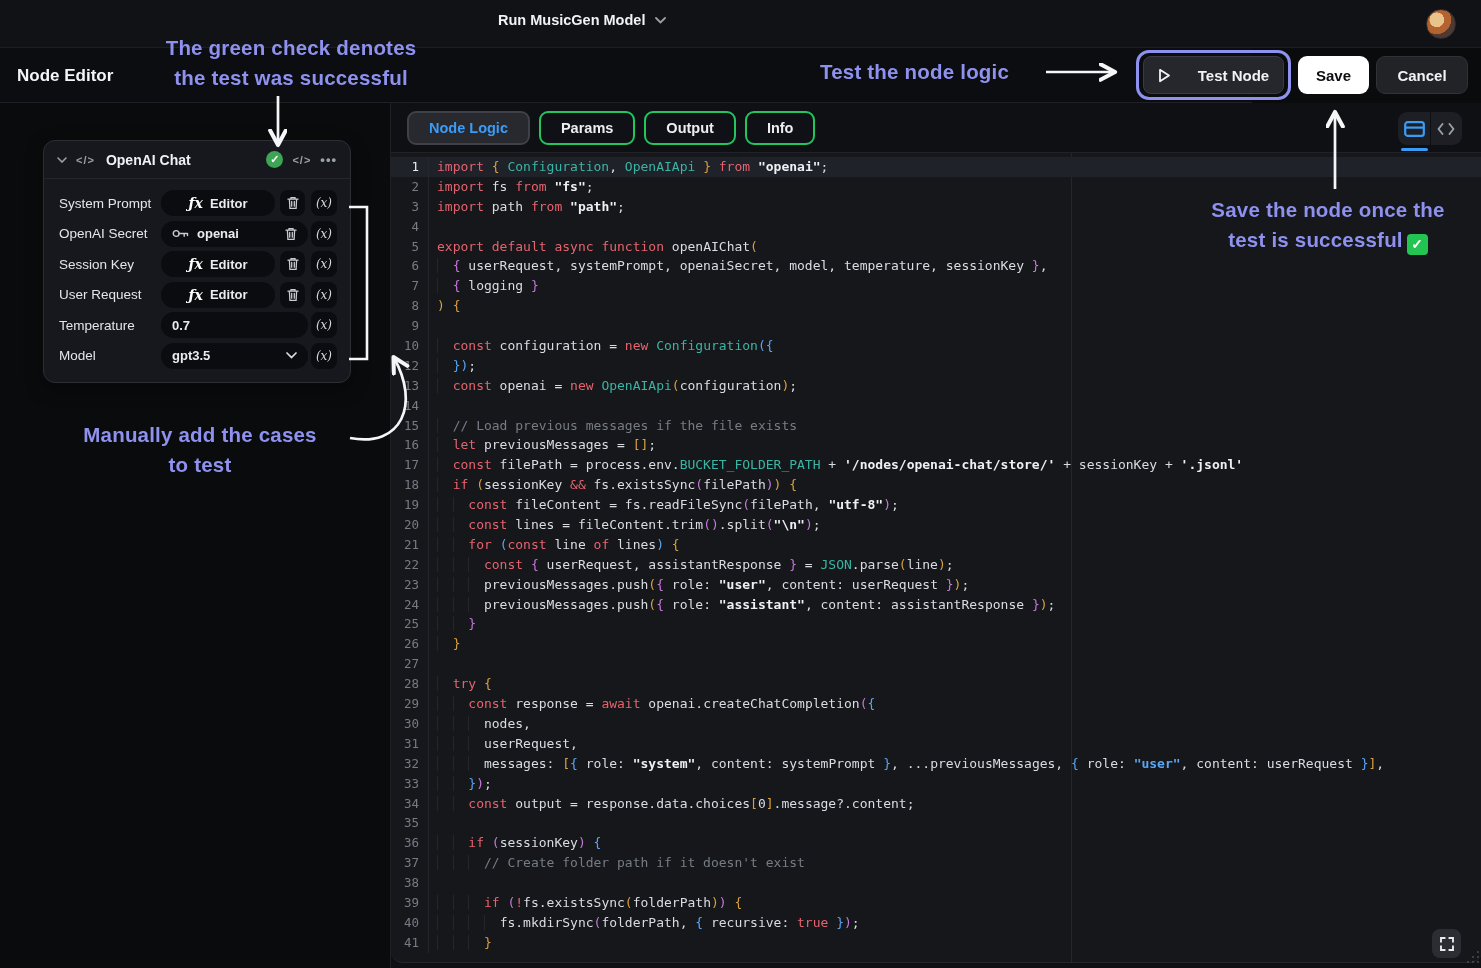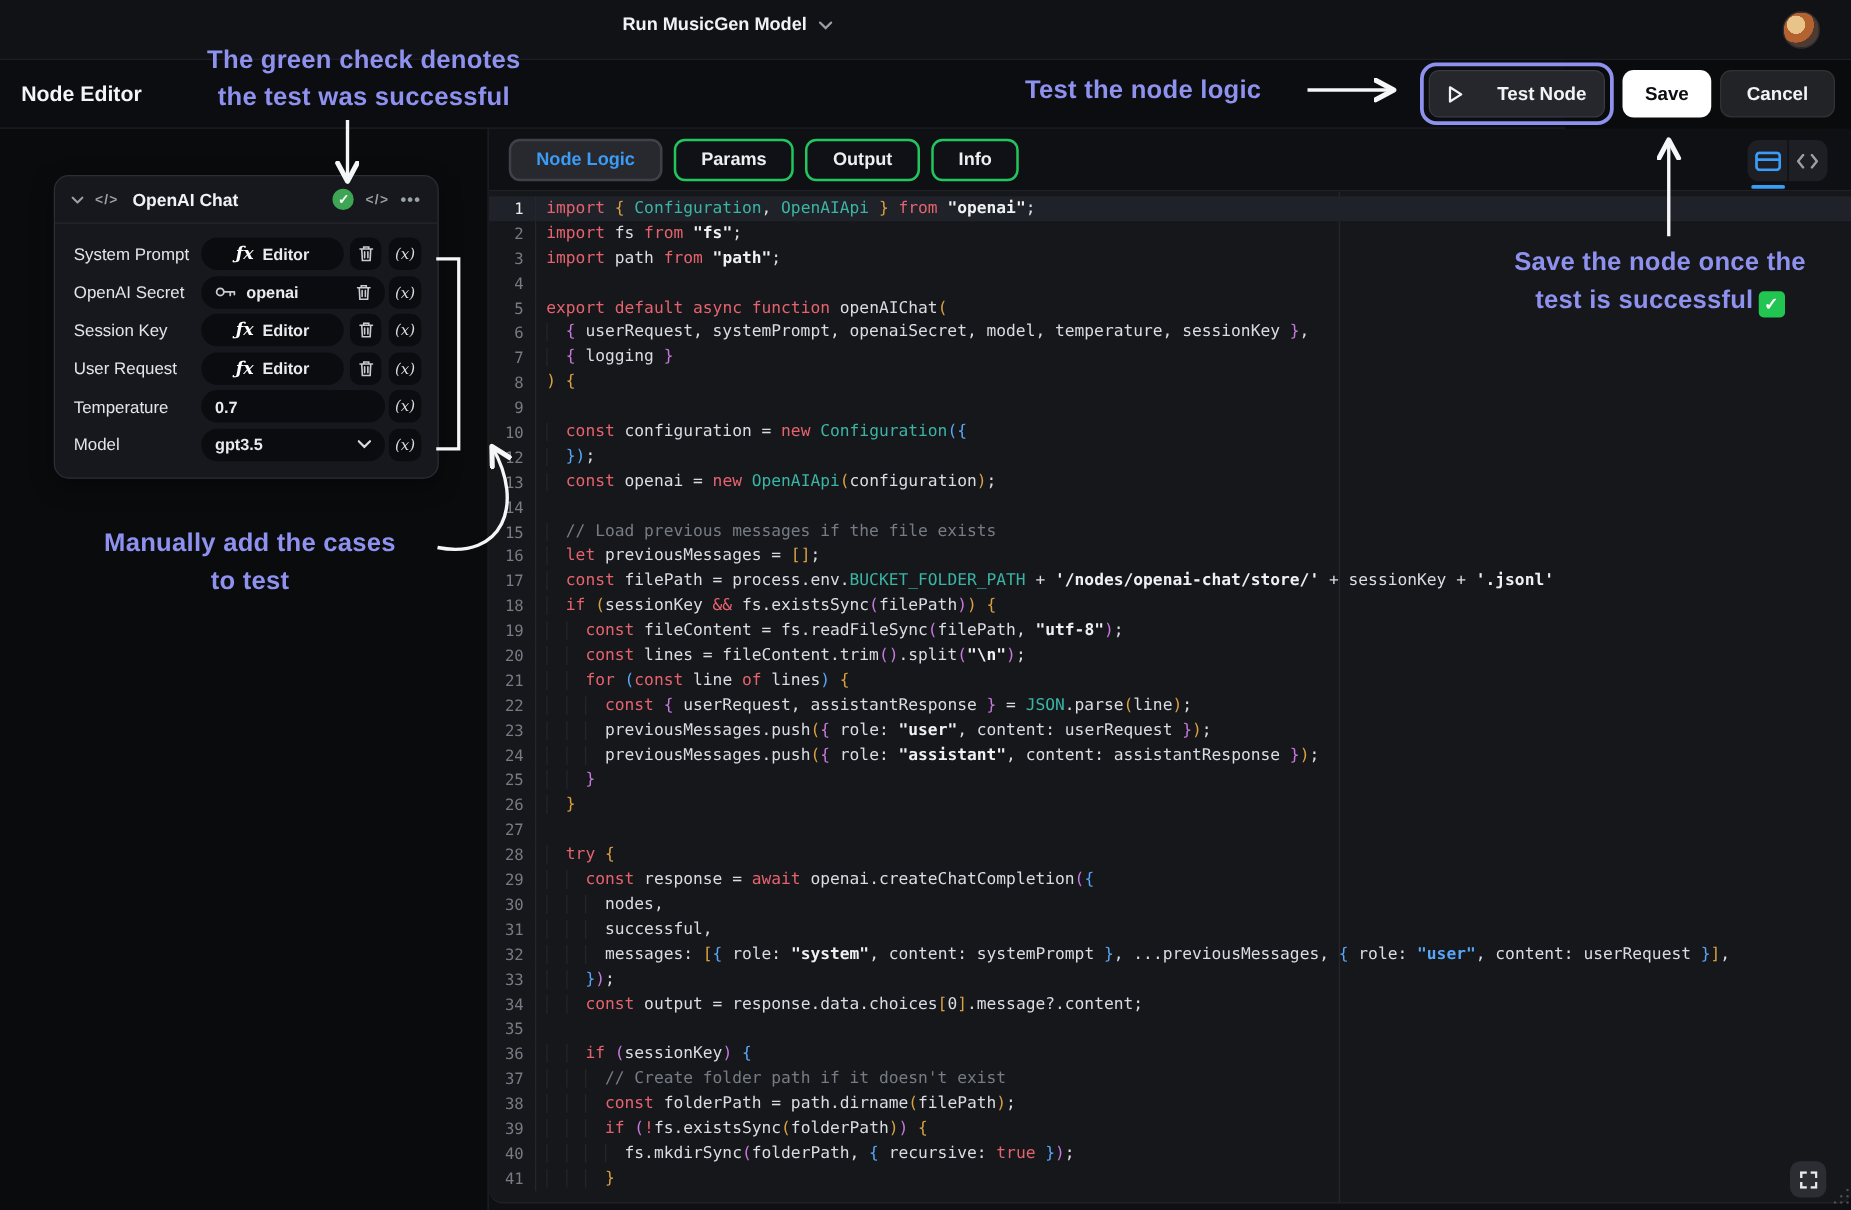--- a/index.html
+++ b/index.html
@@ -191,28 +191,28 @@
         <div class="cl"><span class="ln">21</span><span class="lt"><span class="ig">  </span><span class="ig">  </span><span class="tok-k">for</span><span class="tok-d"> </span><span class="tok-b3">(</span><span class="tok-k">const</span><span class="tok-d"> line </span><span class="tok-k">of</span><span class="tok-d"> lines</span><span class="tok-b3">)</span><span class="tok-d"> </span><span class="tok-b1">{</span></span></div>
         <div class="cl"><span class="ln">22</span><span class="lt"><span class="ig">  </span><span class="ig">  </span><span class="ig">  </span><span class="tok-k">const</span><span class="tok-d"> </span><span class="tok-b2">{</span><span class="tok-d"> userRequest, assistantResponse </span><span class="tok-b2">}</span><span class="tok-d"> = </span><span class="tok-t">JSON</span><span class="tok-d">.parse</span><span class="tok-b1">(</span><span class="tok-d">line</span><span class="tok-b1">)</span><span class="tok-d">;</span></span></div>
         <div class="cl"><span class="ln">23</span><span class="lt"><span class="ig">  </span><span class="ig">  </span><span class="ig">  </span><span class="tok-d">previousMessages.push</span><span class="tok-b1">(</span><span class="tok-b2">{</span><span class="tok-d"> role: </span><span class="tok-s">"user"</span><span class="tok-d">, content: userRequest </span><span class="tok-b2">}</span><span class="tok-b1">)</span><span class="tok-d">;</span></span></div>
         <div class="cl"><span class="ln">24</span><span class="lt"><span class="ig">  </span><span class="ig">  </span><span class="ig">  </span><span class="tok-d">previousMessages.push</span><span class="tok-b1">(</span><span class="tok-b2">{</span><span class="tok-d"> role: </span><span class="tok-s">"assistant"</span><span class="tok-d">, content: assistantResponse </span><span class="tok-b2">}</span><span class="tok-b1">)</span><span class="tok-d">;</span></span></div>
         <div class="cl"><span class="ln">25</span><span class="lt"><span class="ig">  </span><span class="ig">  </span><span class="tok-b2">}</span></span></div>
         <div class="cl"><span class="ln">26</span><span class="lt"><span class="ig">  </span><span class="tok-b1">}</span></span></div>
         <div class="cl"><span class="ln">27</span><span class="lt"></span></div>
         <div class="cl"><span class="ln">28</span><span class="lt"><span class="ig">  </span><span class="tok-k">try</span><span class="tok-d"> </span><span class="tok-b1">{</span></span></div>
         <div class="cl"><span class="ln">29</span><span class="lt"><span class="ig">  </span><span class="ig">  </span><span class="tok-k">const</span><span class="tok-d"> response = </span><span class="tok-k">await</span><span class="tok-d"> openai.createChatCompletion</span><span class="tok-b2">(</span><span class="tok-b3">{</span></span></div>
         <div class="cl"><span class="ln">30</span><span class="lt"><span class="ig">  </span><span class="ig">  </span><span class="ig">  </span><span class="tok-d">nodes,</span></span></div>
-        <div class="cl"><span class="ln">31</span><span class="lt"><span class="ig">  </span><span class="ig">  </span><span class="ig">  </span><span class="tok-d">successful,</span></span></div>
+        <div class="cl"><span class="ln">31</span><span class="lt"><span class="ig">  </span><span class="ig">  </span><span class="ig">  </span><span class="tok-d">userRequest,</span></span></div>
         <div class="cl"><span class="ln">32</span><span class="lt"><span class="ig">  </span><span class="ig">  </span><span class="ig">  </span><span class="tok-d">messages: </span><span class="tok-b1">[</span><span class="tok-b3">{</span><span class="tok-d"> role: </span><span class="tok-s">"system"</span><span class="tok-d">, content: systemPrompt </span><span class="tok-b3">}</span><span class="tok-d">, ...previousMessages, </span><span class="tok-b3">{</span><span class="tok-d"> role: </span><span class="tok-sb">"user"</span><span class="tok-d">, content: userRequest </span><span class="tok-b3">}</span><span class="tok-b1">]</span><span class="tok-d">,</span></span></div>
         <div class="cl"><span class="ln">33</span><span class="lt"><span class="ig">  </span><span class="ig">  </span><span class="tok-b3">}</span><span class="tok-b2">)</span><span class="tok-d">;</span></span></div>
         <div class="cl"><span class="ln">34</span><span class="lt"><span class="ig">  </span><span class="ig">  </span><span class="tok-k">const</span><span class="tok-d"> output = response.data.choices</span><span class="tok-b1">[</span><span class="tok-d">0</span><span class="tok-b1">]</span><span class="tok-d">.message?.content;</span></span></div>
         <div class="cl"><span class="ln">35</span><span class="lt"></span></div>
         <div class="cl"><span class="ln">36</span><span class="lt"><span class="ig">  </span><span class="ig">  </span><span class="tok-k">if</span><span class="tok-d"> </span><span class="tok-b2">(</span><span class="tok-d">sessionKey</span><span class="tok-b2">)</span><span class="tok-d"> </span><span class="tok-b3">{</span></span></div>
         <div class="cl"><span class="ln">37</span><span class="lt"><span class="ig">  </span><span class="ig">  </span><span class="ig">  </span><span class="tok-c">// Create folder path if it doesn't exist</span></span></div>
-        <div class="cl"><span class="ln">38</span><span class="lt"><span class="ig">  </span><span class="ig">  </span><span class="ig">  </span><span class="tok-k">const</span><span class="tok-d"> folderPath = path.dirname</span><span class="tok-b1">(</span><span class="tok-d">filePath</span><span class="tok-b1">)</span><span class="tok-d">;</span></span></div>
+        <div class="cl"><span class="ln">38</span></div>
         <div class="cl"><span class="ln">39</span><span class="lt"><span class="ig">  </span><span class="ig">  </span><span class="ig">  </span><span class="tok-k">if</span><span class="tok-d"> </span><span class="tok-b2">(</span><span class="tok-k">!</span><span class="tok-d">fs.existsSync</span><span class="tok-b1">(</span><span class="tok-d">folderPath</span><span class="tok-b1">)</span><span class="tok-b2">)</span><span class="tok-d"> </span><span class="tok-b1">{</span></span></div>
         <div class="cl"><span class="ln">40</span><span class="lt"><span class="ig">  </span><span class="ig">  </span><span class="ig">  </span><span class="ig">  </span><span class="tok-d">fs.mkdirSync</span><span class="tok-b2">(</span><span class="tok-d">folderPath, </span><span class="tok-b3">{</span><span class="tok-d"> recursive: </span><span class="tok-k">true</span><span class="tok-d"> </span><span class="tok-b3">}</span><span class="tok-b2">)</span><span class="tok-d">;</span></span></div>
         <div class="cl"><span class="ln">41</span><span class="lt"><span class="ig">  </span><span class="ig">  </span><span class="ig">  </span><span class="tok-b1">}</span></span></div>
       </div>
   </div>
 </div>
 
 <div class="card">
   <div class="card-header">
     <svg width="10" height="6" viewBox="0 0 10 6">

